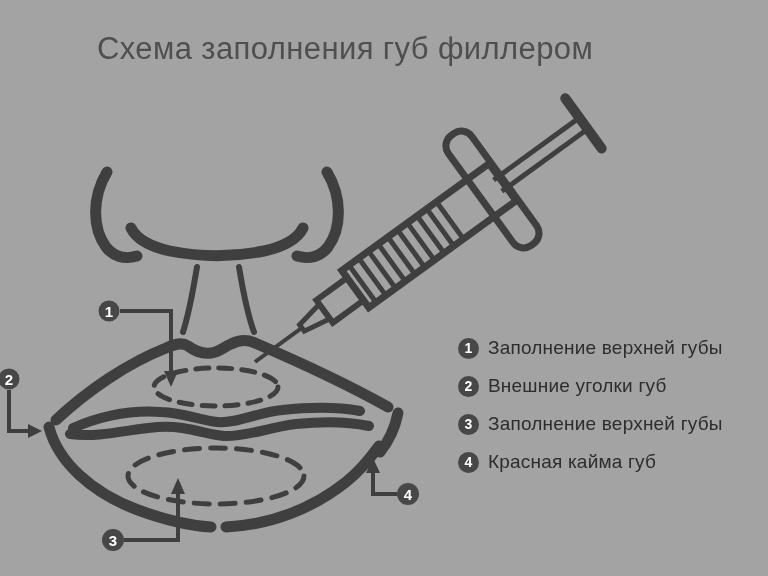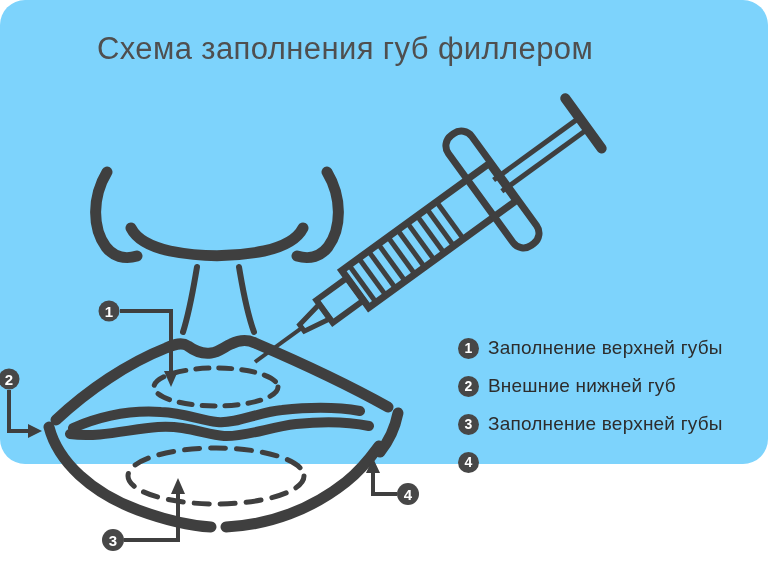--- a/index.html
+++ b/index.html
@@ -1,17 +1,17 @@
 <!DOCTYPE html>
 <html><head>
 <meta charset="utf-8">
 <style>
   html,body{margin:0;padding:0;background:#ffffff;}
   body{width:768px;height:576px;overflow:hidden;font-family:"Liberation Sans",sans-serif;}
-  .stage{position:relative;width:768px;height:464px;background:#7dd3fc;border-radius:25px;}
+  .stage{position:relative;width:768px;height:576px;background:#a3a3a3;}
   .title{
     position:absolute;left:97px;top:31px;
     font-size:31px;letter-spacing:.4px;color:#4f4f4f;font-weight:400;
     white-space:nowrap;
   }
   .diagram-svg{position:absolute;left:0;top:0;}
   .legend{position:absolute;left:458px;top:336px;width:300px;}
   .legend-row{display:flex;align-items:center;gap:9px;height:24px;margin-bottom:14px;}
   .legend-row:nth-child(2){margin-bottom:14px;}
   .badge{
@@ -107,24 +107,25 @@
     </g>
   </svg>
 
   <div class="legend">
     <div class="legend-row">
       <span class="badge">1</span>
       <span class="legend-label">Заполнение верхней губы</span>
     </div>
     <div class="legend-row">
       <span class="badge">2</span>
-      <span class="legend-label">Внешние нижней губ</span>
+      <span class="legend-label">Внешние уголки губ</span>
     </div>
     <div class="legend-row">
       <span class="badge">3</span>
       <span class="legend-label">Заполнение верхней губы</span>
     </div>
     <div class="legend-row">
       <span class="badge">4</span>
+      <span class="legend-label">Красная кайма губ</span>
     </div>
   </div>
 
 </div>
 
 </body></html>

